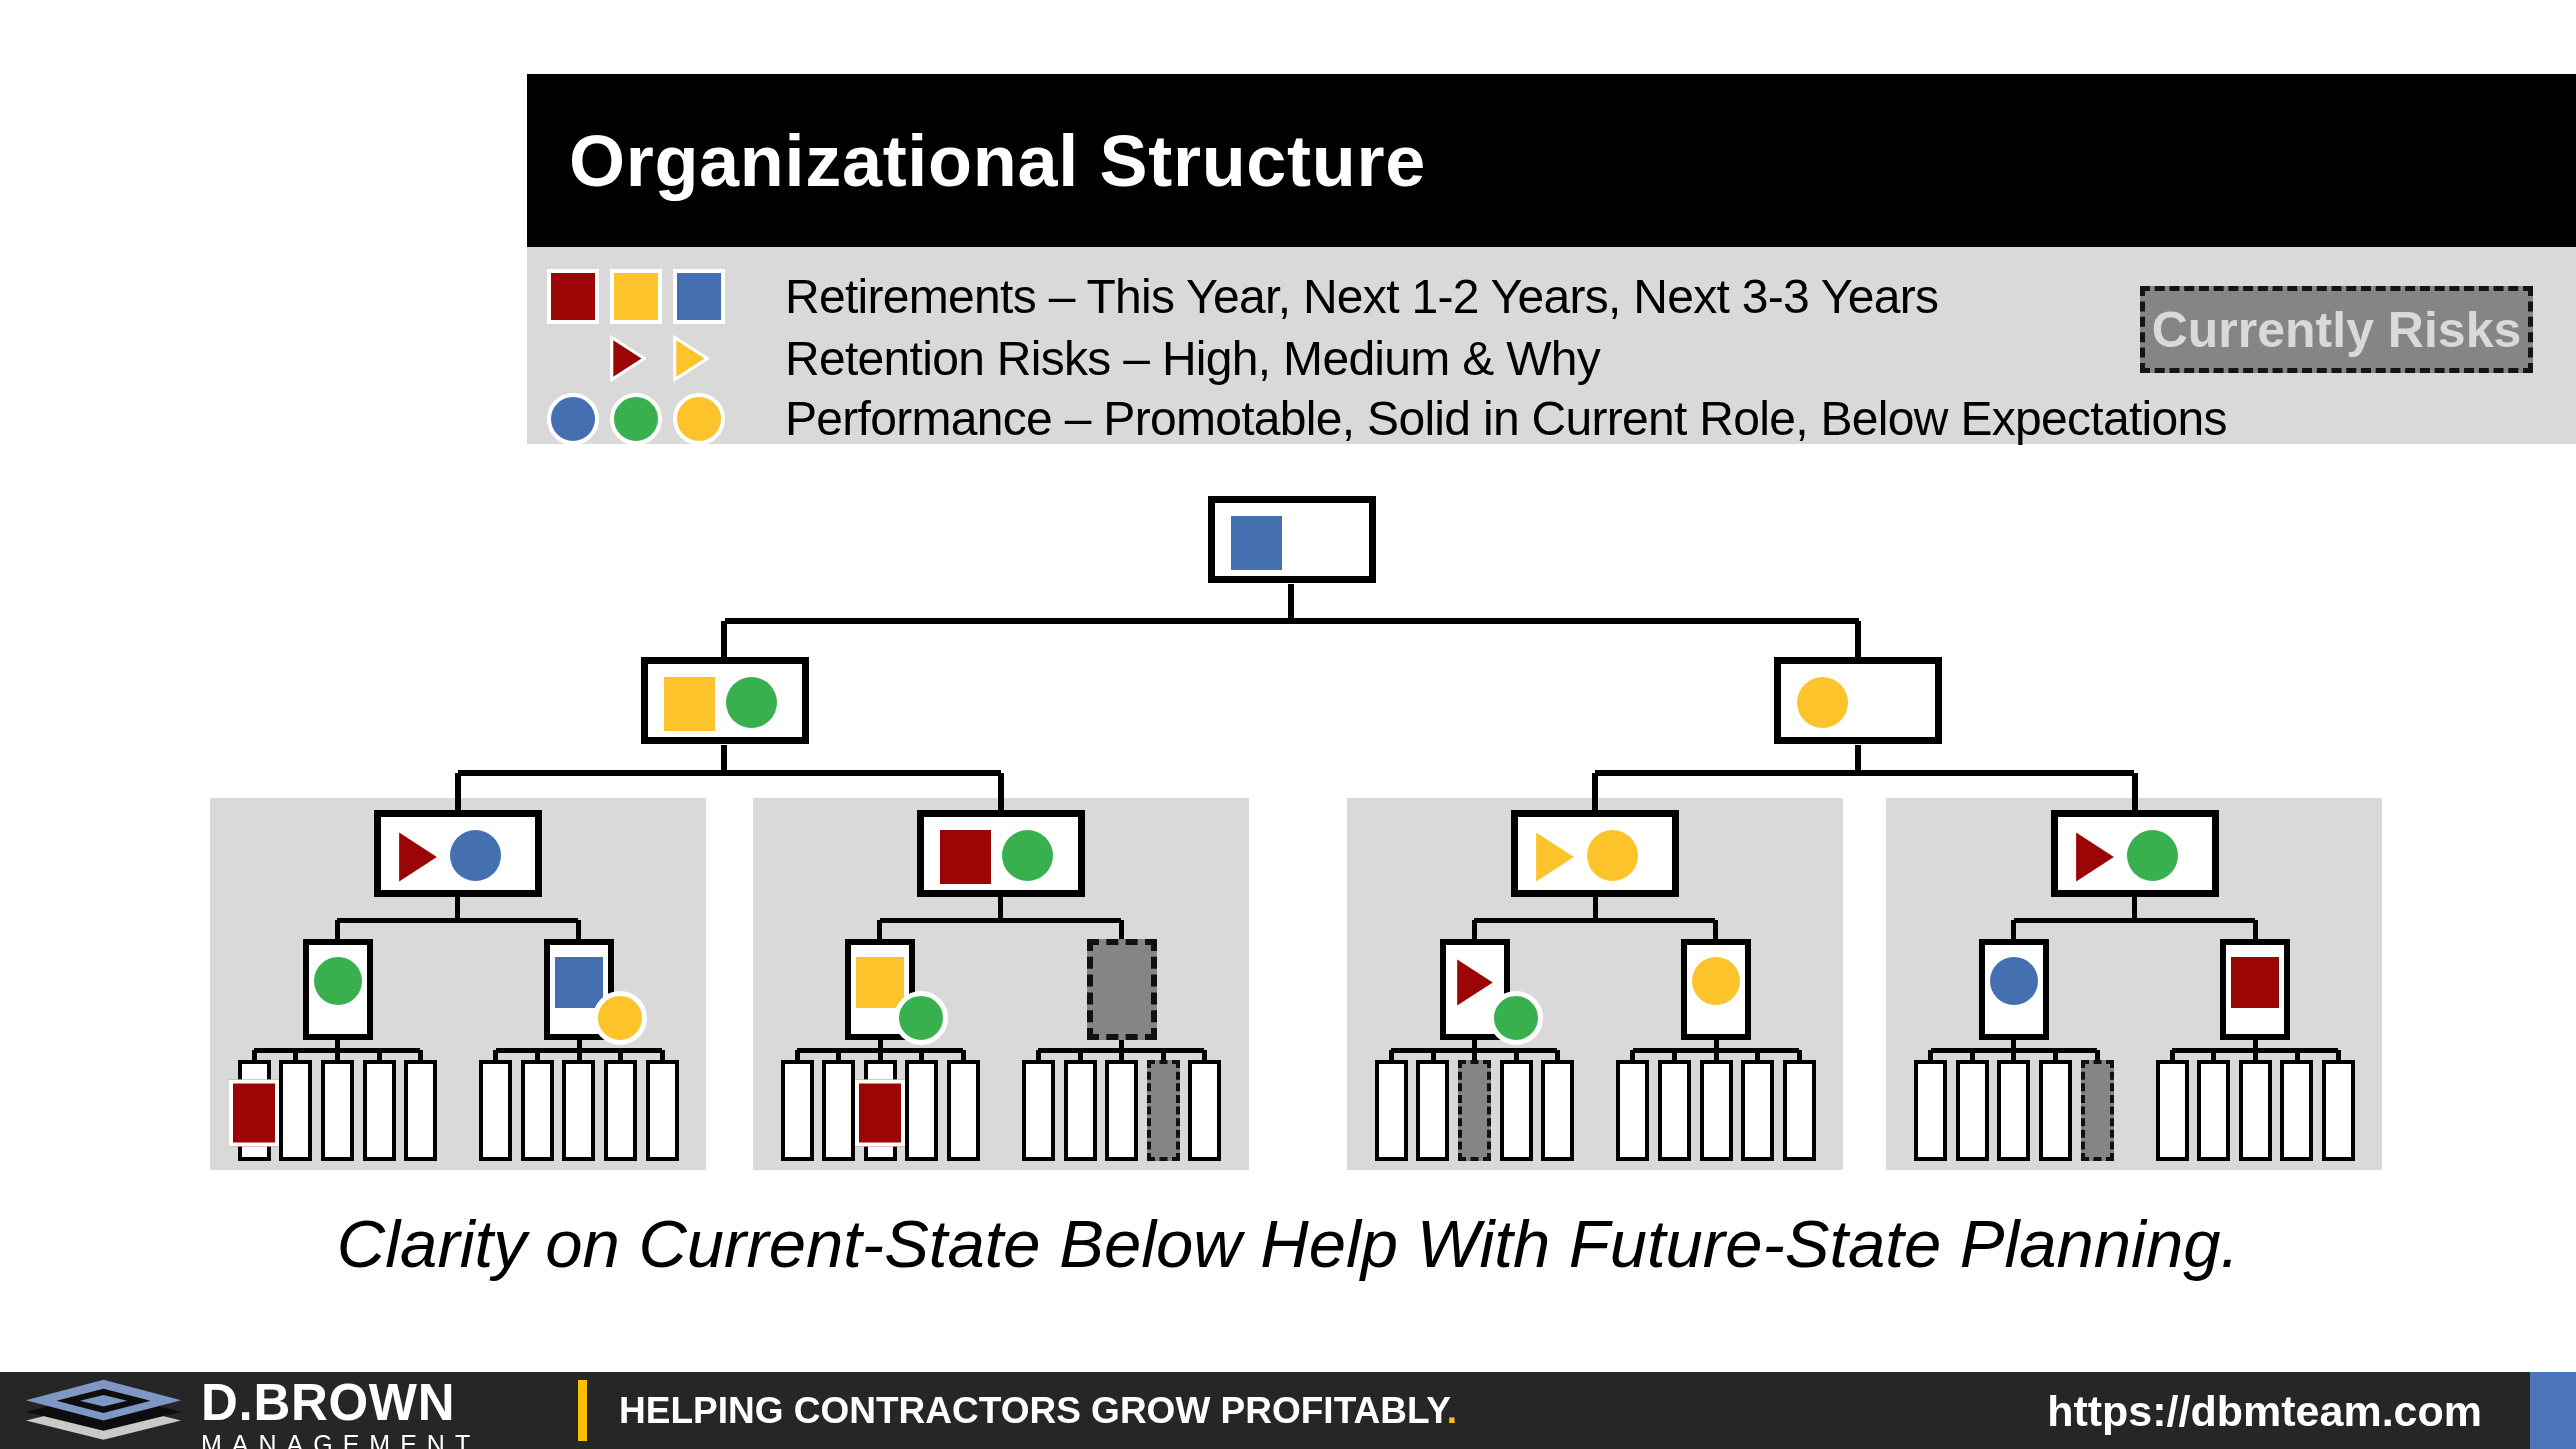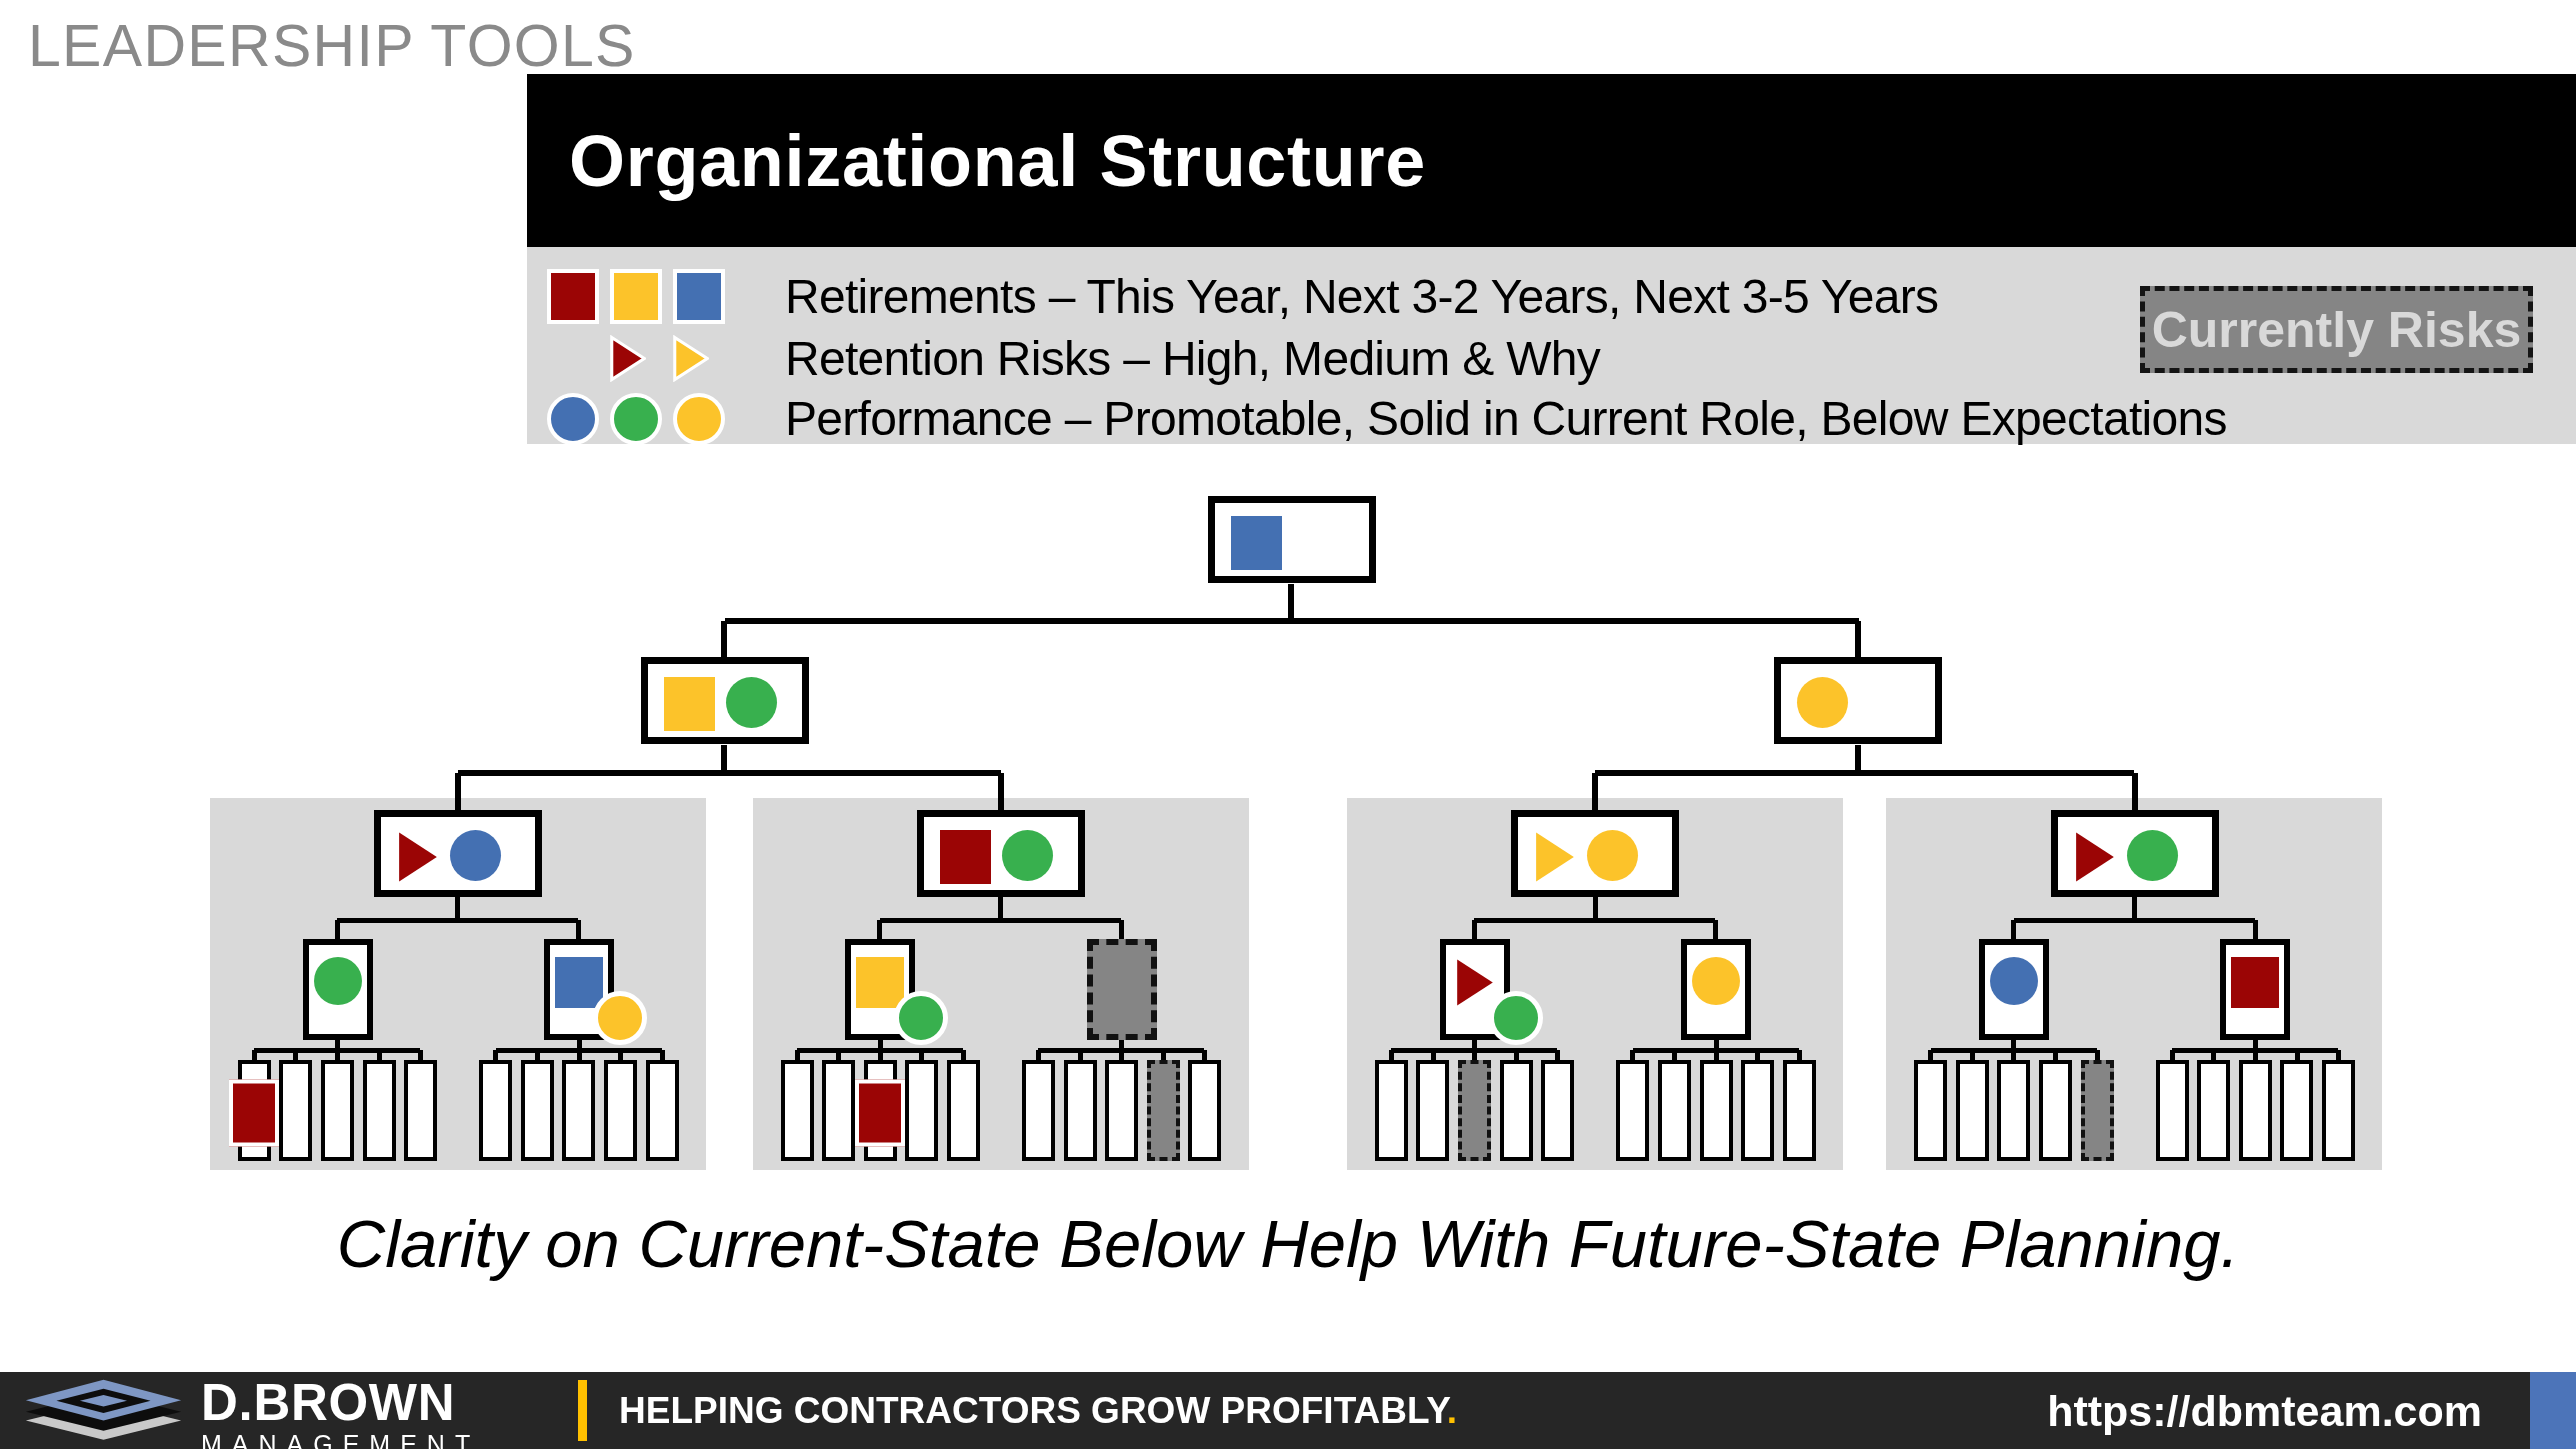--- a/index.html
+++ b/index.html
@@ -65,42 +65,41 @@
   .slogan .dot{color:var(--accent_yellow);}
   .footer-url{position:absolute;right:94px;top:50%;transform:translateY(-50%);
               color:#fff;font-size:43px;font-weight:bold;}
   .footer-cap{position:absolute;right:0;top:0;width:46px;height:77px;background:var(--header_blue);}
 </style>
 </head>
 <body>
 
 <div class="canvas">
 
-  <div class="eyebrow">LEADERSHIP TOOLS</div>
 
 
   <div class="title-bar">
     <span class="title">Organizational Structure</span>
   </div>
 
   <div class="legend-band">
     <div id="legend-rows">
         <div class="legend-row" style="top: 20px;">
           <div class="legend-icons">
             <div class="legend-cell">
               <div class="shape-square" style="width: 44px; height: 47px; background: rgb(155, 5, 5); border: 4px solid rgb(255, 255, 255);"></div>
             </div>
             <div class="legend-cell">
               <div class="shape-square" style="width: 44px; height: 47px; background: rgb(252, 195, 42); border: 4px solid rgb(255, 255, 255);"></div>
             </div>
             <div class="legend-cell">
               <div class="shape-square" style="width: 44px; height: 47px; background: rgb(68, 112, 178); border: 4px solid rgb(255, 255, 255);"></div>
             </div>
           </div>
-          <span class="legend-label">Retirements – This Year, Next 3-2 Years, Next 3-5 Years</span>
+          <span class="legend-label">Retirements – This Year, Next 1-2 Years, Next 3-3 Years</span>
         </div>
         <div class="legend-row" style="top: 82px;">
           <div class="legend-icons">
             <div class="legend-cell"></div>
             <div class="legend-cell">
               <svg width="36" height="47" viewBox="0 0 82 106" style="flex: 0 0 auto;">
                 <polygon points="4,5 78,53 4,101" fill="#9b0505" stroke="#fff" stroke-width="7"></polygon>
               </svg>
             </div>
             <div class="legend-cell">

